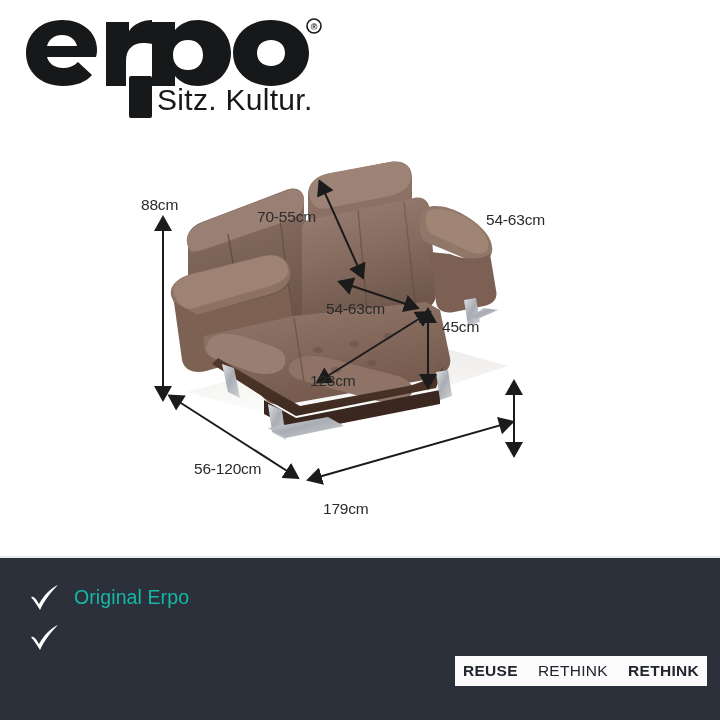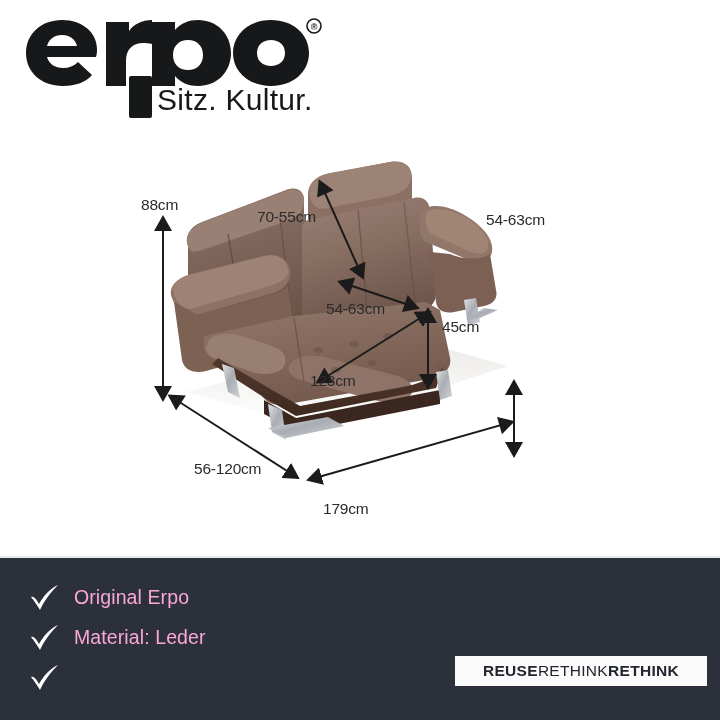--- a/index.html
+++ b/index.html
@@ -42,37 +42,37 @@
     position:absolute; left:0; top:0; width:720px; height:2px;
     background:#e9eaec;
   }
 
   #feature-list{ position:absolute; left:30px; top:22px; width:380px; }
   .feature-row{ display:flex; align-items:center; height:40px; }
   .feature-check{ width:44px; flex:0 0 44px; display:flex; align-items:center; justify-content:flex-start; }
   .feature-check svg{ display:block; }
   .feature-text{
     font-family:"Liberation Sans", sans-serif;
-    font-size:19.5px; font-weight:400; color:#f9a8d4;
+    font-size:19.5px; font-weight:400; color:#14b8a6;
     letter-spacing:0.1px; line-height:1;
   }
 
   
   #revive-logo{ position:absolute; left:466px; top:20px; width:230px; height:78px; }
   #revive-mark{ position:absolute; left:0; top:2px; width:62px; height:62px; }
   #revive-mark svg{ display:block; }
   #revive-wordmark{ position:absolute; left:72px; top:8px; width:152px; height:50px; }
   #revive-wordmark svg{ display:block; }
 
   #revive-tagline{
     position:absolute; left:455px; top:100px;
     width:252px; height:30px;
     background:#fbfbfb;
     display:flex; align-items:center; justify-content:center;
-    gap:0;
+    gap:20px;
   }
   .tag-word{
     font-family:"Liberation Sans", sans-serif;
     font-size:15.5px; color:#22252e; letter-spacing:0.3px;
   }
   .tag-word.bold{ font-weight:700; }
   .tag-word.reg{ font-weight:400; }
 </style>
 </head>
 <body>
@@ -254,28 +254,20 @@
           </svg>
         </span>
         <span class="feature-text">Original Erpo</span>
       </div>
       <div class="feature-row">
         <span class="feature-check">
           <svg width="30" height="26" viewBox="0 0 30 26">
             <path d="M1 12 C3 11 6 13 9 19 C14 10 21 3 28 0 C21 7 14 16 10 25 C7 20 3 14 1 12 Z" fill="#ffffff"></path>
           </svg>
         </span>
-        <span class="feature-text">Material: Leder</span>
-      </div>
-      <div class="feature-row">
-        <span class="feature-check">
-          <svg width="30" height="26" viewBox="0 0 30 26">
-            <path d="M1 12 C3 11 6 13 9 19 C14 10 21 3 28 0 C21 7 14 16 10 25 C7 20 3 14 1 12 Z" fill="#ffffff"></path>
-          </svg>
-        </span>
       </div>
     </div>
 
 
     <div id="revive-tagline">
       <span class="tag-word bold">REUSE</span>
       <span class="tag-word reg">RETHINK</span>
       <span class="tag-word bold">RETHINK</span>
     </div>
   </div>

